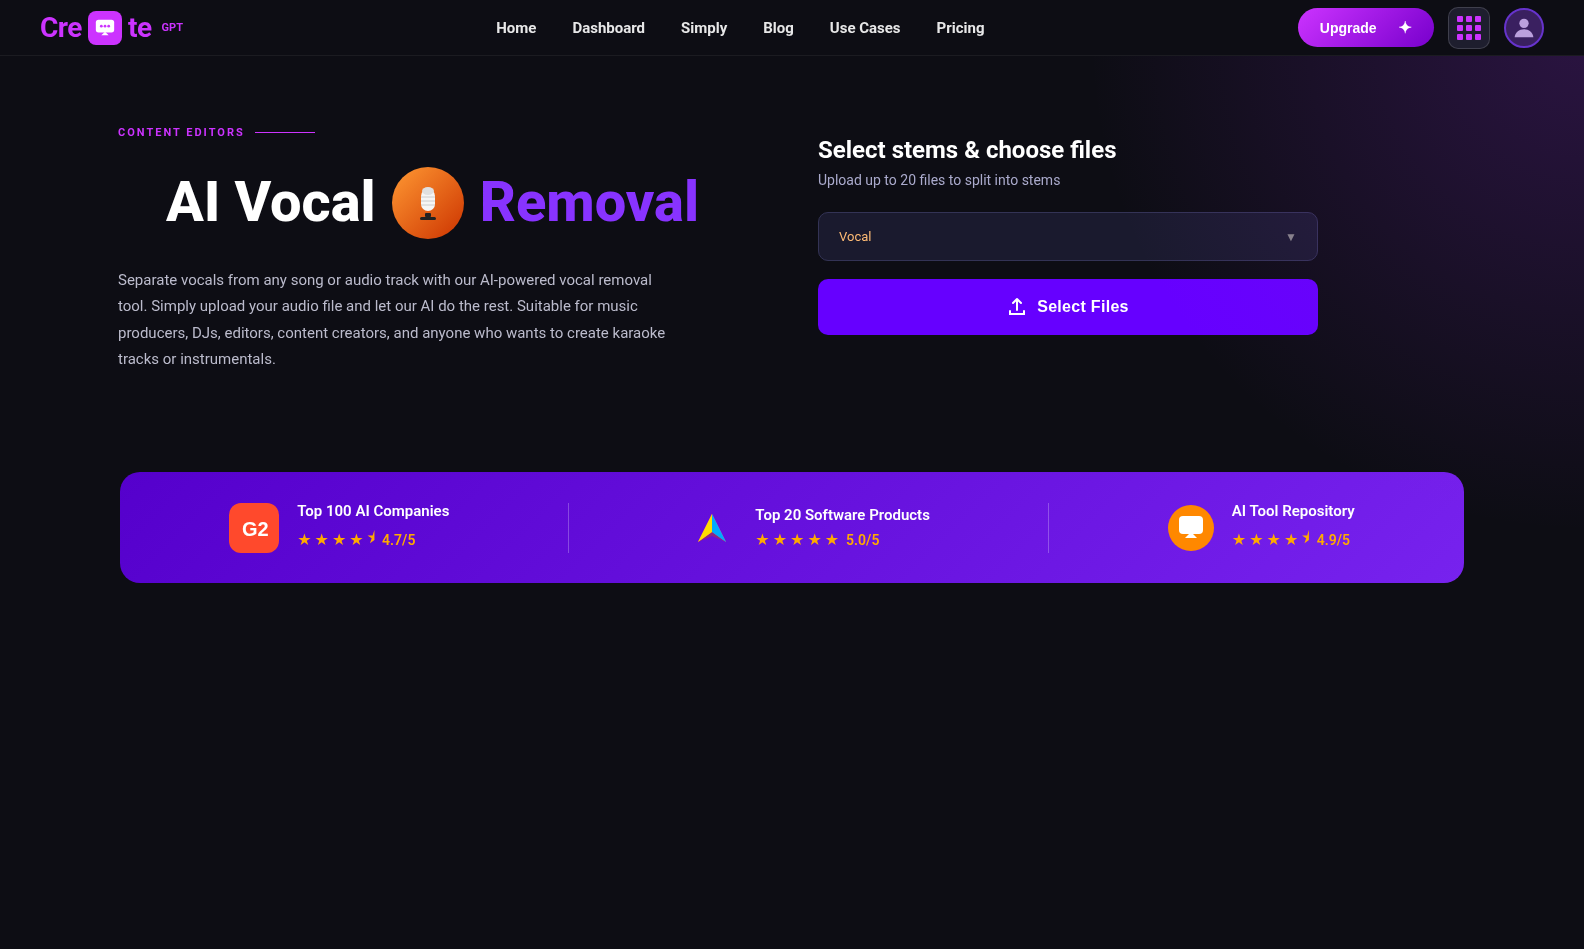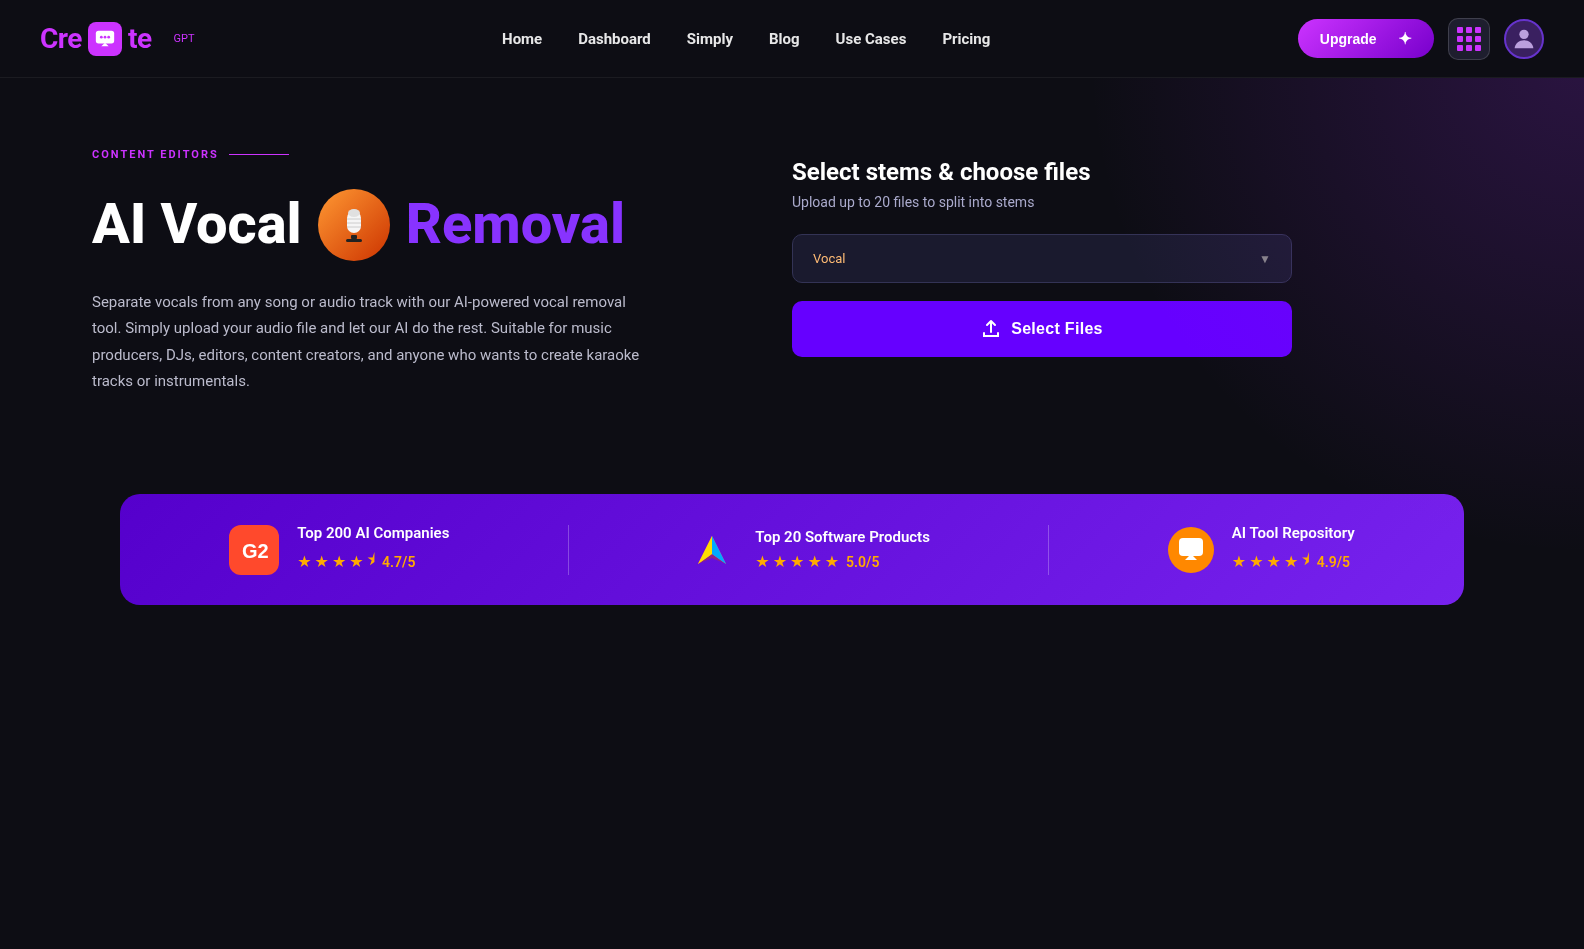--- a/index.html
+++ b/index.html
@@ -11,21 +11,21 @@
       min-height: 949px;
       width: 1584px;
       overflow-x: hidden;
     }
 
     
     header {
       display: flex;
       justify-content: space-between;
       padding: 16px 40px;
-      height: 78px;
+      height: 56px;
       background-color: #0d0d14;
       border-bottom: 1px solid rgba(255,255,255,0.06);
       position: relative;
       z-index: 10;
     }
 
     .logo {
       display: flex;
       align-items: center;
       gap: 4px;
@@ -49,24 +49,24 @@
       margin: 0 2px;
     }
 
     .logo-box svg {
       width: 22px;
       height: 22px;
     }
 
     .logo-gpt {
       font-size: 11px;
-      font-weight: 400;
+      font-weight: 700;
       color: #cc33ff;
       vertical-align: super;
-      margin-left: 18px;
+      margin-left: 6px;
     }
 
     nav {
       display: flex;
       align-items: center;
       gap: 36px;
     }
 
     nav a {
       text-decoration: none;
@@ -130,21 +130,21 @@
       width: 28px;
       height: 28px;
       fill: #bba0dd;
     }
 
     
     main {
       display: flex;
       flex-direction: row;
       align-items: flex-start;
-      padding: 70px 120px 60px 92px;
+      padding: 70px 120px 60px 118px;
       gap: 80px;
       position: relative;
     }
 
     
     main::before {
       content: '';
       position: absolute;
       top: -20px;
       right: 0;
@@ -188,20 +188,21 @@
       gap: 16px;
       margin-bottom: 28px;
       flex-wrap: wrap;
     }
 
     .hero-title-vocal {
       font-size: 56px;
       font-weight: 800;
       color: #ffffff;
       line-height: 1.1;
+      margin-left: 48px;
     }
 
     .mic-icon-wrapper {
       width: 72px;
       height: 72px;
       border-radius: 50%;
       background: linear-gradient(135deg, #ff9933, #cc3300);
       display: flex;
       align-items: center;
       justify-content: center;
@@ -483,21 +484,21 @@
 
 <div class="ratings-banner">
 
   <div class="rating-item">
     <div class="rating-icon g2">
       <svg width="32" height="32" viewBox="0 0 32 32">
         <text x="4" y="24" font-size="20" font-weight="900" fill="white" font-family="sans-serif">G2</text>
       </svg>
     </div>
     <div class="rating-info">
-      <div class="rating-title">Top 200 AI Companies</div>
+      <div class="rating-title">Top 100 AI Companies</div>
       <div class="stars">
         <span class="star">★</span>
         <span class="star">★</span>
         <span class="star">★</span>
         <span class="star">★</span>
         <span class="star-half">⯨</span>
         <span class="rating-score">4.7/5</span>
       </div>
     </div>
   </div>

